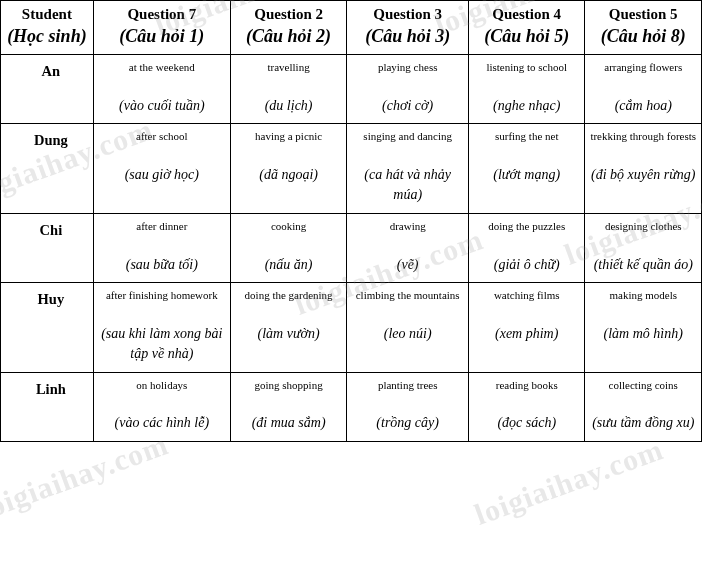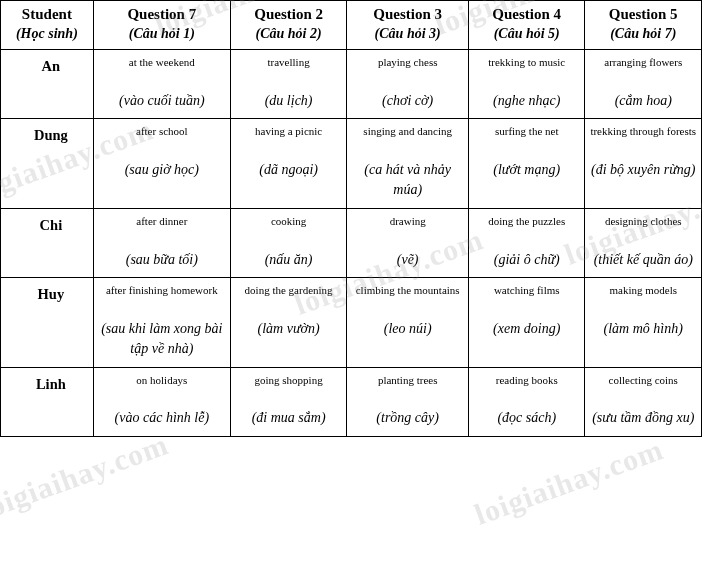--- a/index.html
+++ b/index.html
@@ -49,21 +49,21 @@
     font-weight: bold;
     font-size: 15px;
     padding-top: 6px;
     padding-bottom: 8px;
     margin-top: 16px;
   }
   thead th .vi {
     display: block;
     font-style: italic;
     font-weight: bold;
-    font-size: 14px;
+    font-size: 18px;
     margin-top: 3px;
   }
   tbody td.namecell {
     font-weight: bold;
     font-size: 14.5px;
     padding-top: 8px;
     padding-left: 12px;
   }
   tbody td .en {
     display: block;
@@ -123,42 +123,42 @@
       <th>
         <span>Question 3</span>
         <span class="vi">(Câu hỏi 3)</span>
       </th>
       <th>
         <span>Question 4</span>
         <span class="vi">(Câu hỏi 5)</span>
       </th>
       <th>
         <span>Question 5</span>
-        <span class="vi">(Câu hỏi 7)</span>
+        <span class="vi">(Câu hỏi 8)</span>
       </th>
     </tr>
   </thead>
   <tbody>
 
     <tr>
       <td class="namecell">An</td>
       <td>
         <span class="en">at the weekend</span>
         <span class="vi">(vào cuối tuần)</span>
       </td>
       <td>
         <span class="en">travelling</span>
         <span class="vi">(du lịch)</span>
       </td>
       <td>
         <span class="en">playing chess</span>
         <span class="vi">(chơi cờ)</span>
       </td>
       <td>
-        <span class="en">trekking to music</span>
+        <span class="en">listening to school</span>
         <span class="vi">(nghe nhạc)</span>
       </td>
       <td>
         <span class="en">arranging flowers</span>
         <span class="vi">(cắm hoa)</span>
       </td>
     </tr>
 
     <tr>
       <td class="namecell">Dung</td>
@@ -217,21 +217,21 @@
       <td>
         <span class="en">doing the gardening</span>
         <span class="vi">(làm vườn)</span>
       </td>
       <td>
         <span class="en">climbing the mountains</span>
         <span class="vi">(leo núi)</span>
       </td>
       <td>
         <span class="en">watching films</span>
-        <span class="vi">(xem doing)</span>
+        <span class="vi">(xem phim)</span>
       </td>
       <td>
         <span class="en">making models</span>
         <span class="vi">(làm mô hình)</span>
       </td>
     </tr>
 
     <tr>
       <td class="namecell">Linh</td>
       <td>

